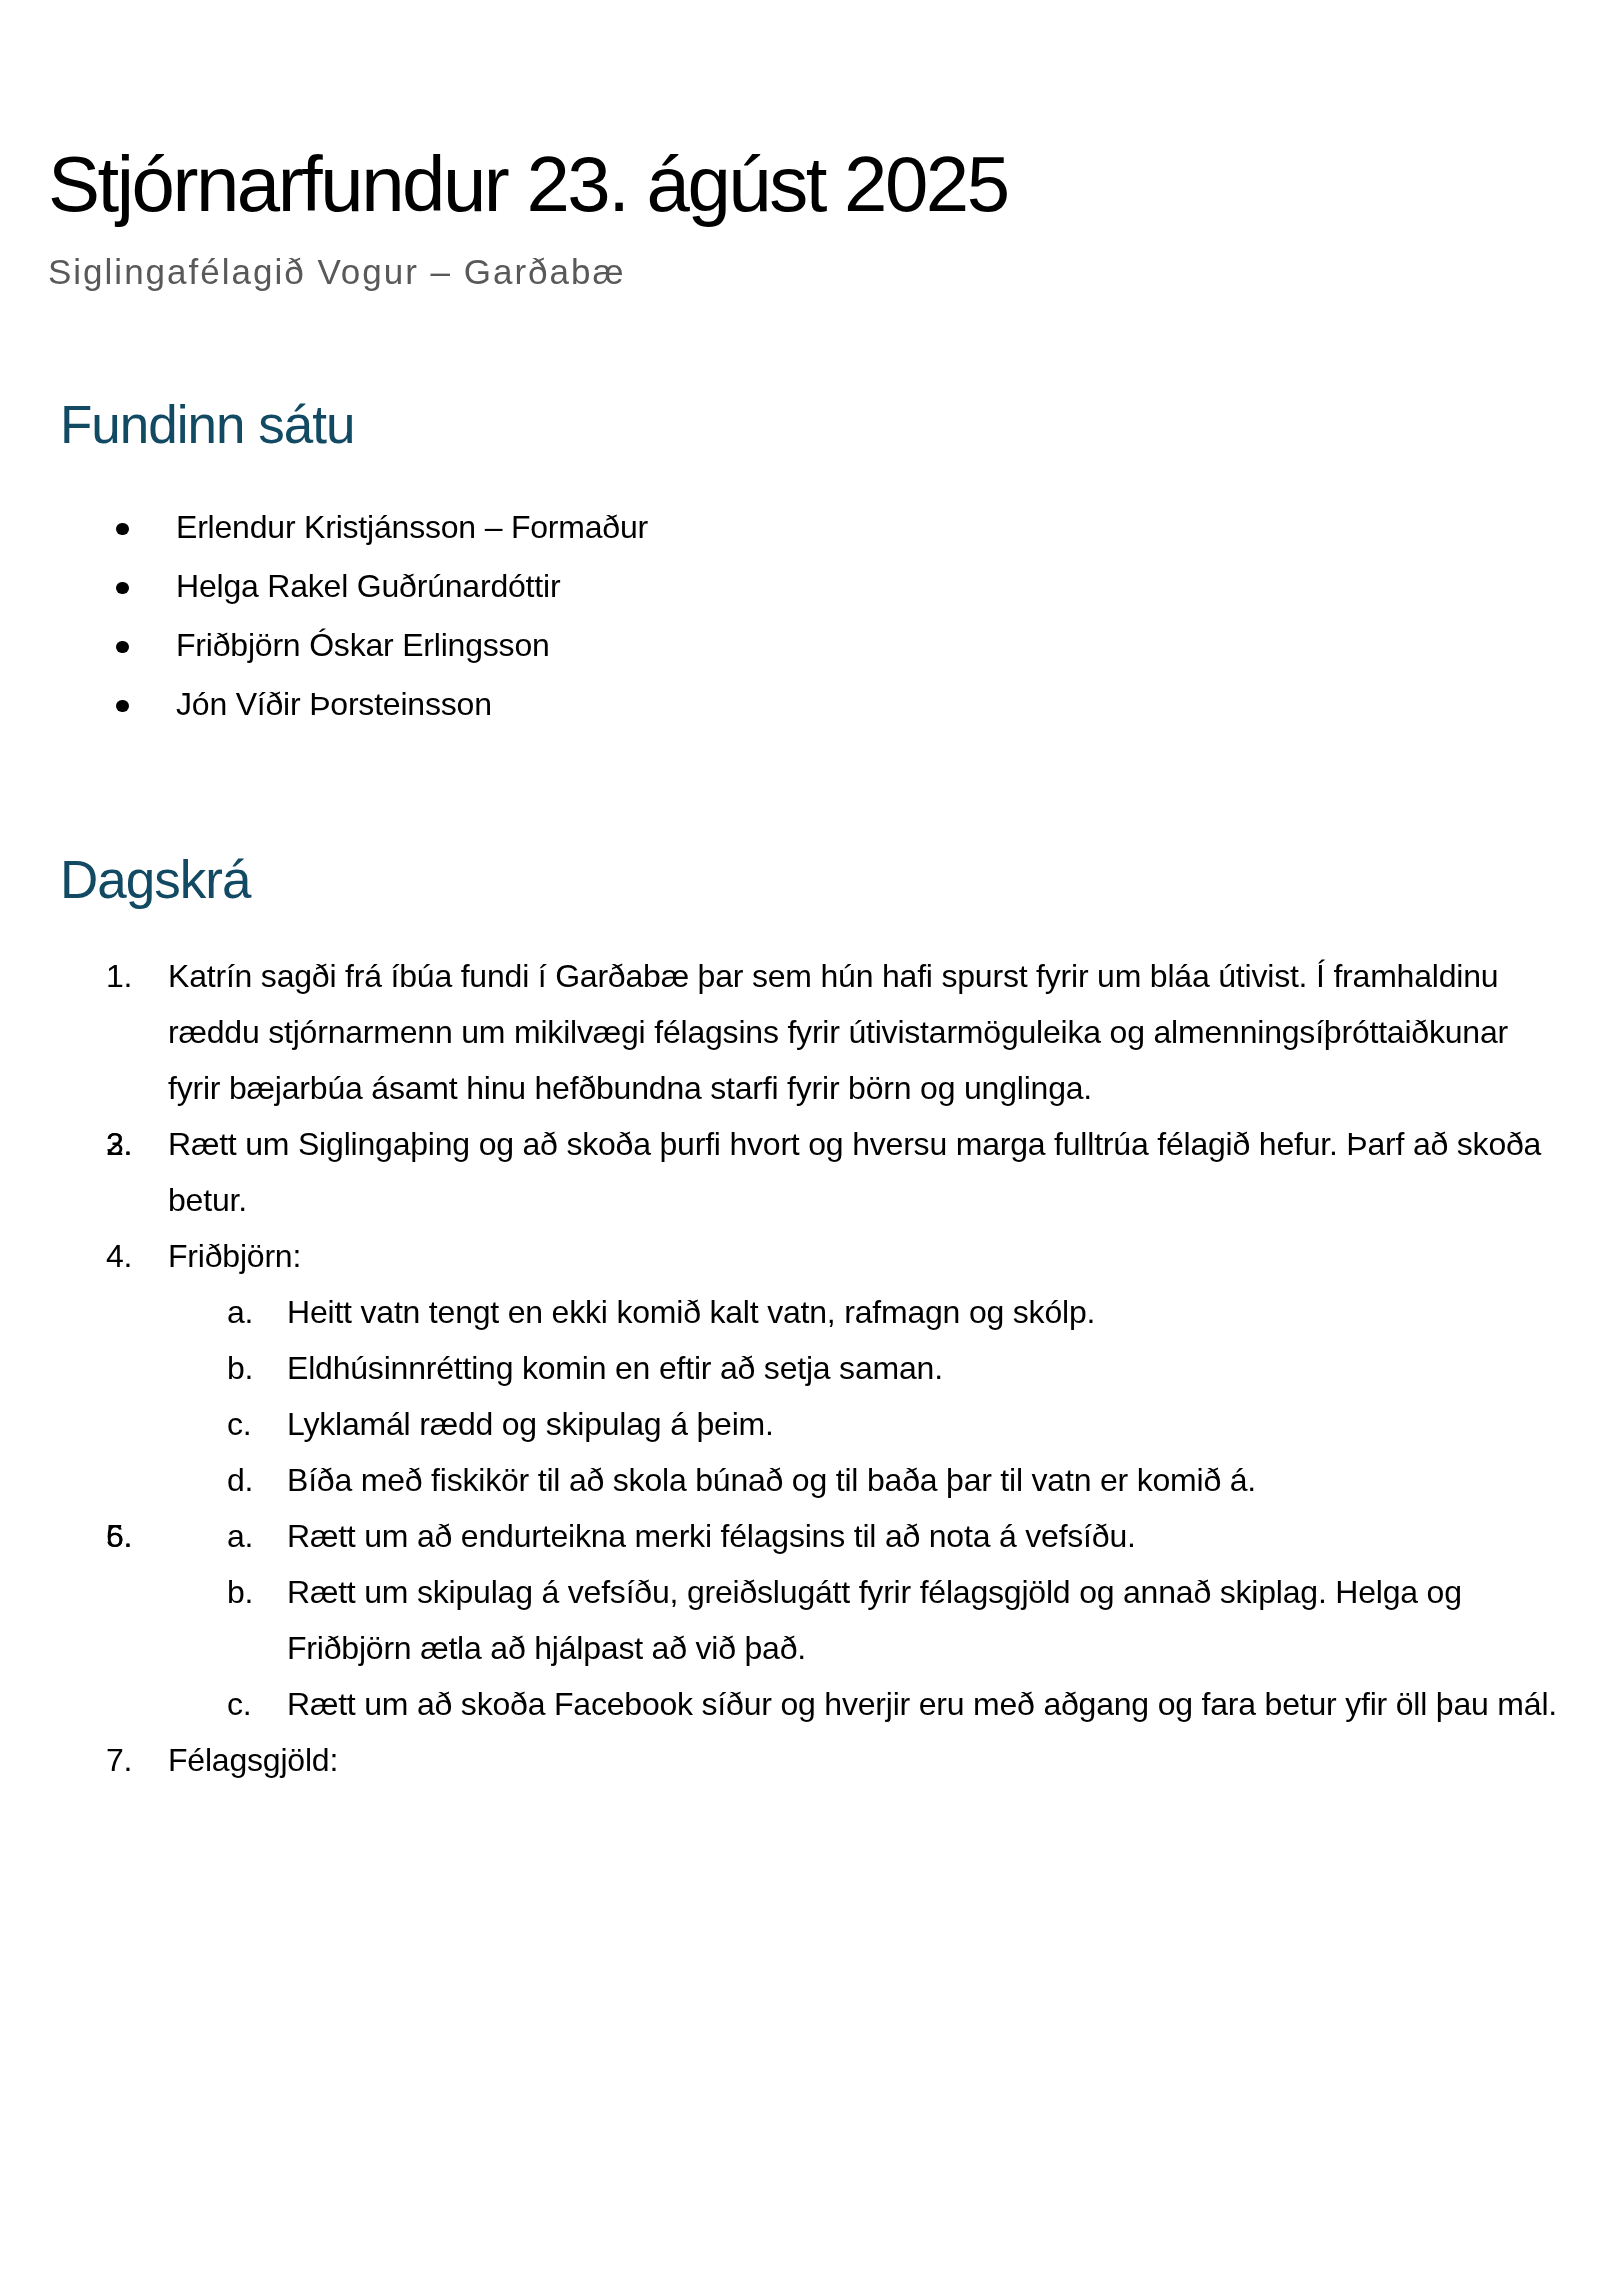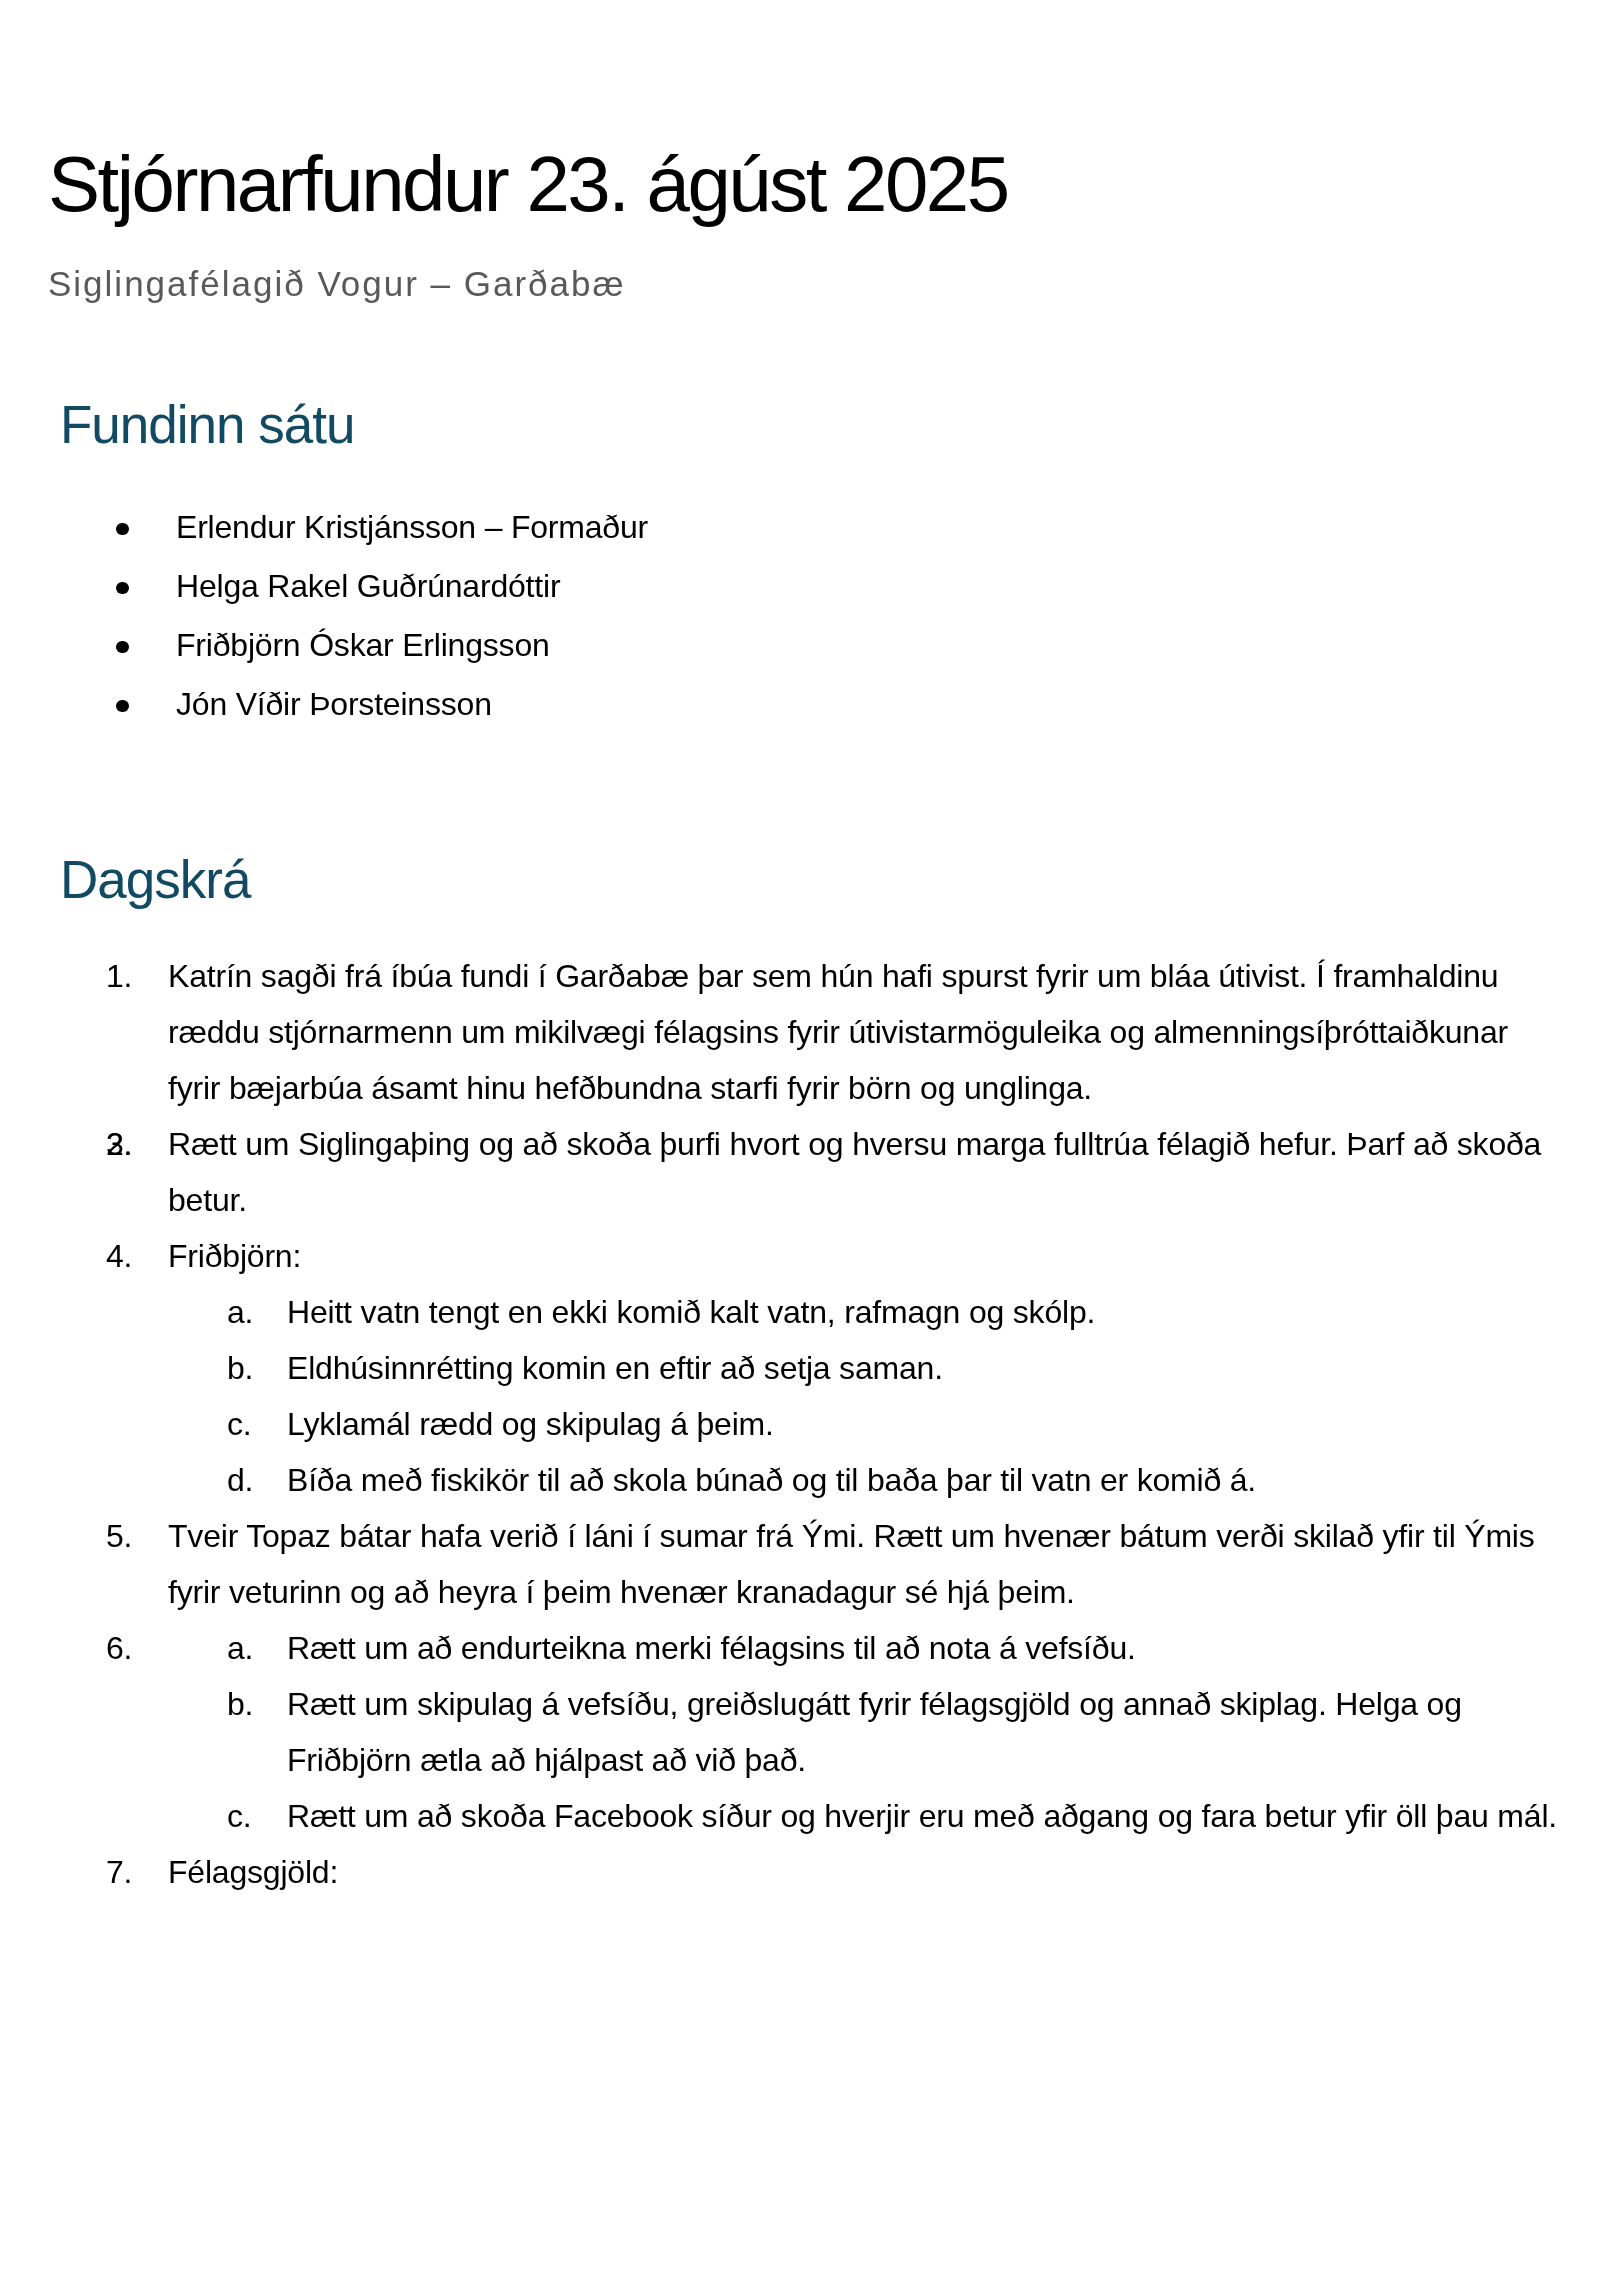--- a/index.html
+++ b/index.html
@@ -24,21 +24,21 @@
     margin: 0;
     font-size: 78px;
     font-weight: normal;
     letter-spacing: -2.5px;
     line-height: 98px;
     white-space: nowrap;
     color: #000000;
   }
   .doc-subtitle {
     position: absolute;
-    top: 259px;
+    top: 247px;
     left: 0;
     margin: 0;
     font-size: 35px;
     font-weight: normal;
     letter-spacing: 2px;
     line-height: 49px;
     color: #595959;
     white-space: nowrap;
   }
   .section-heading {
@@ -175,21 +175,20 @@
           <span class="sub-text">Lyklamál rædd og skipulag á þeim.</span>
         </li>
         <li class="sub-item">
           <span class="sub-letter">d.</span>
           <span class="sub-text">Bíða með fiskikör til að skola búnað og til baða þar til vatn er komið á.</span>
         </li>
       </ol>
     </li>
     <li class="agenda-item">
       <span class="agenda-num">5.</span>
-      <span class="agenda-text">Tveir Topaz bátar hafa verið í láni í sumar frá Ými. Rætt um hvenær bátum verði skilað yfir til Ýmis fyrir veturinn og að heyra í þeim hvenær kranadagur sé hjá þeim.</span>
     </li>
     <li class="agenda-item">
       <span class="agenda-num">6.</span>
       <ol class="sub-list">
         <li class="sub-item">
           <span class="sub-letter">a.</span>
           <span class="sub-text">Rætt um að endurteikna merki félagsins til að nota á vefsíðu.</span>
         </li>
         <li class="sub-item">
           <span class="sub-letter">b.</span>

